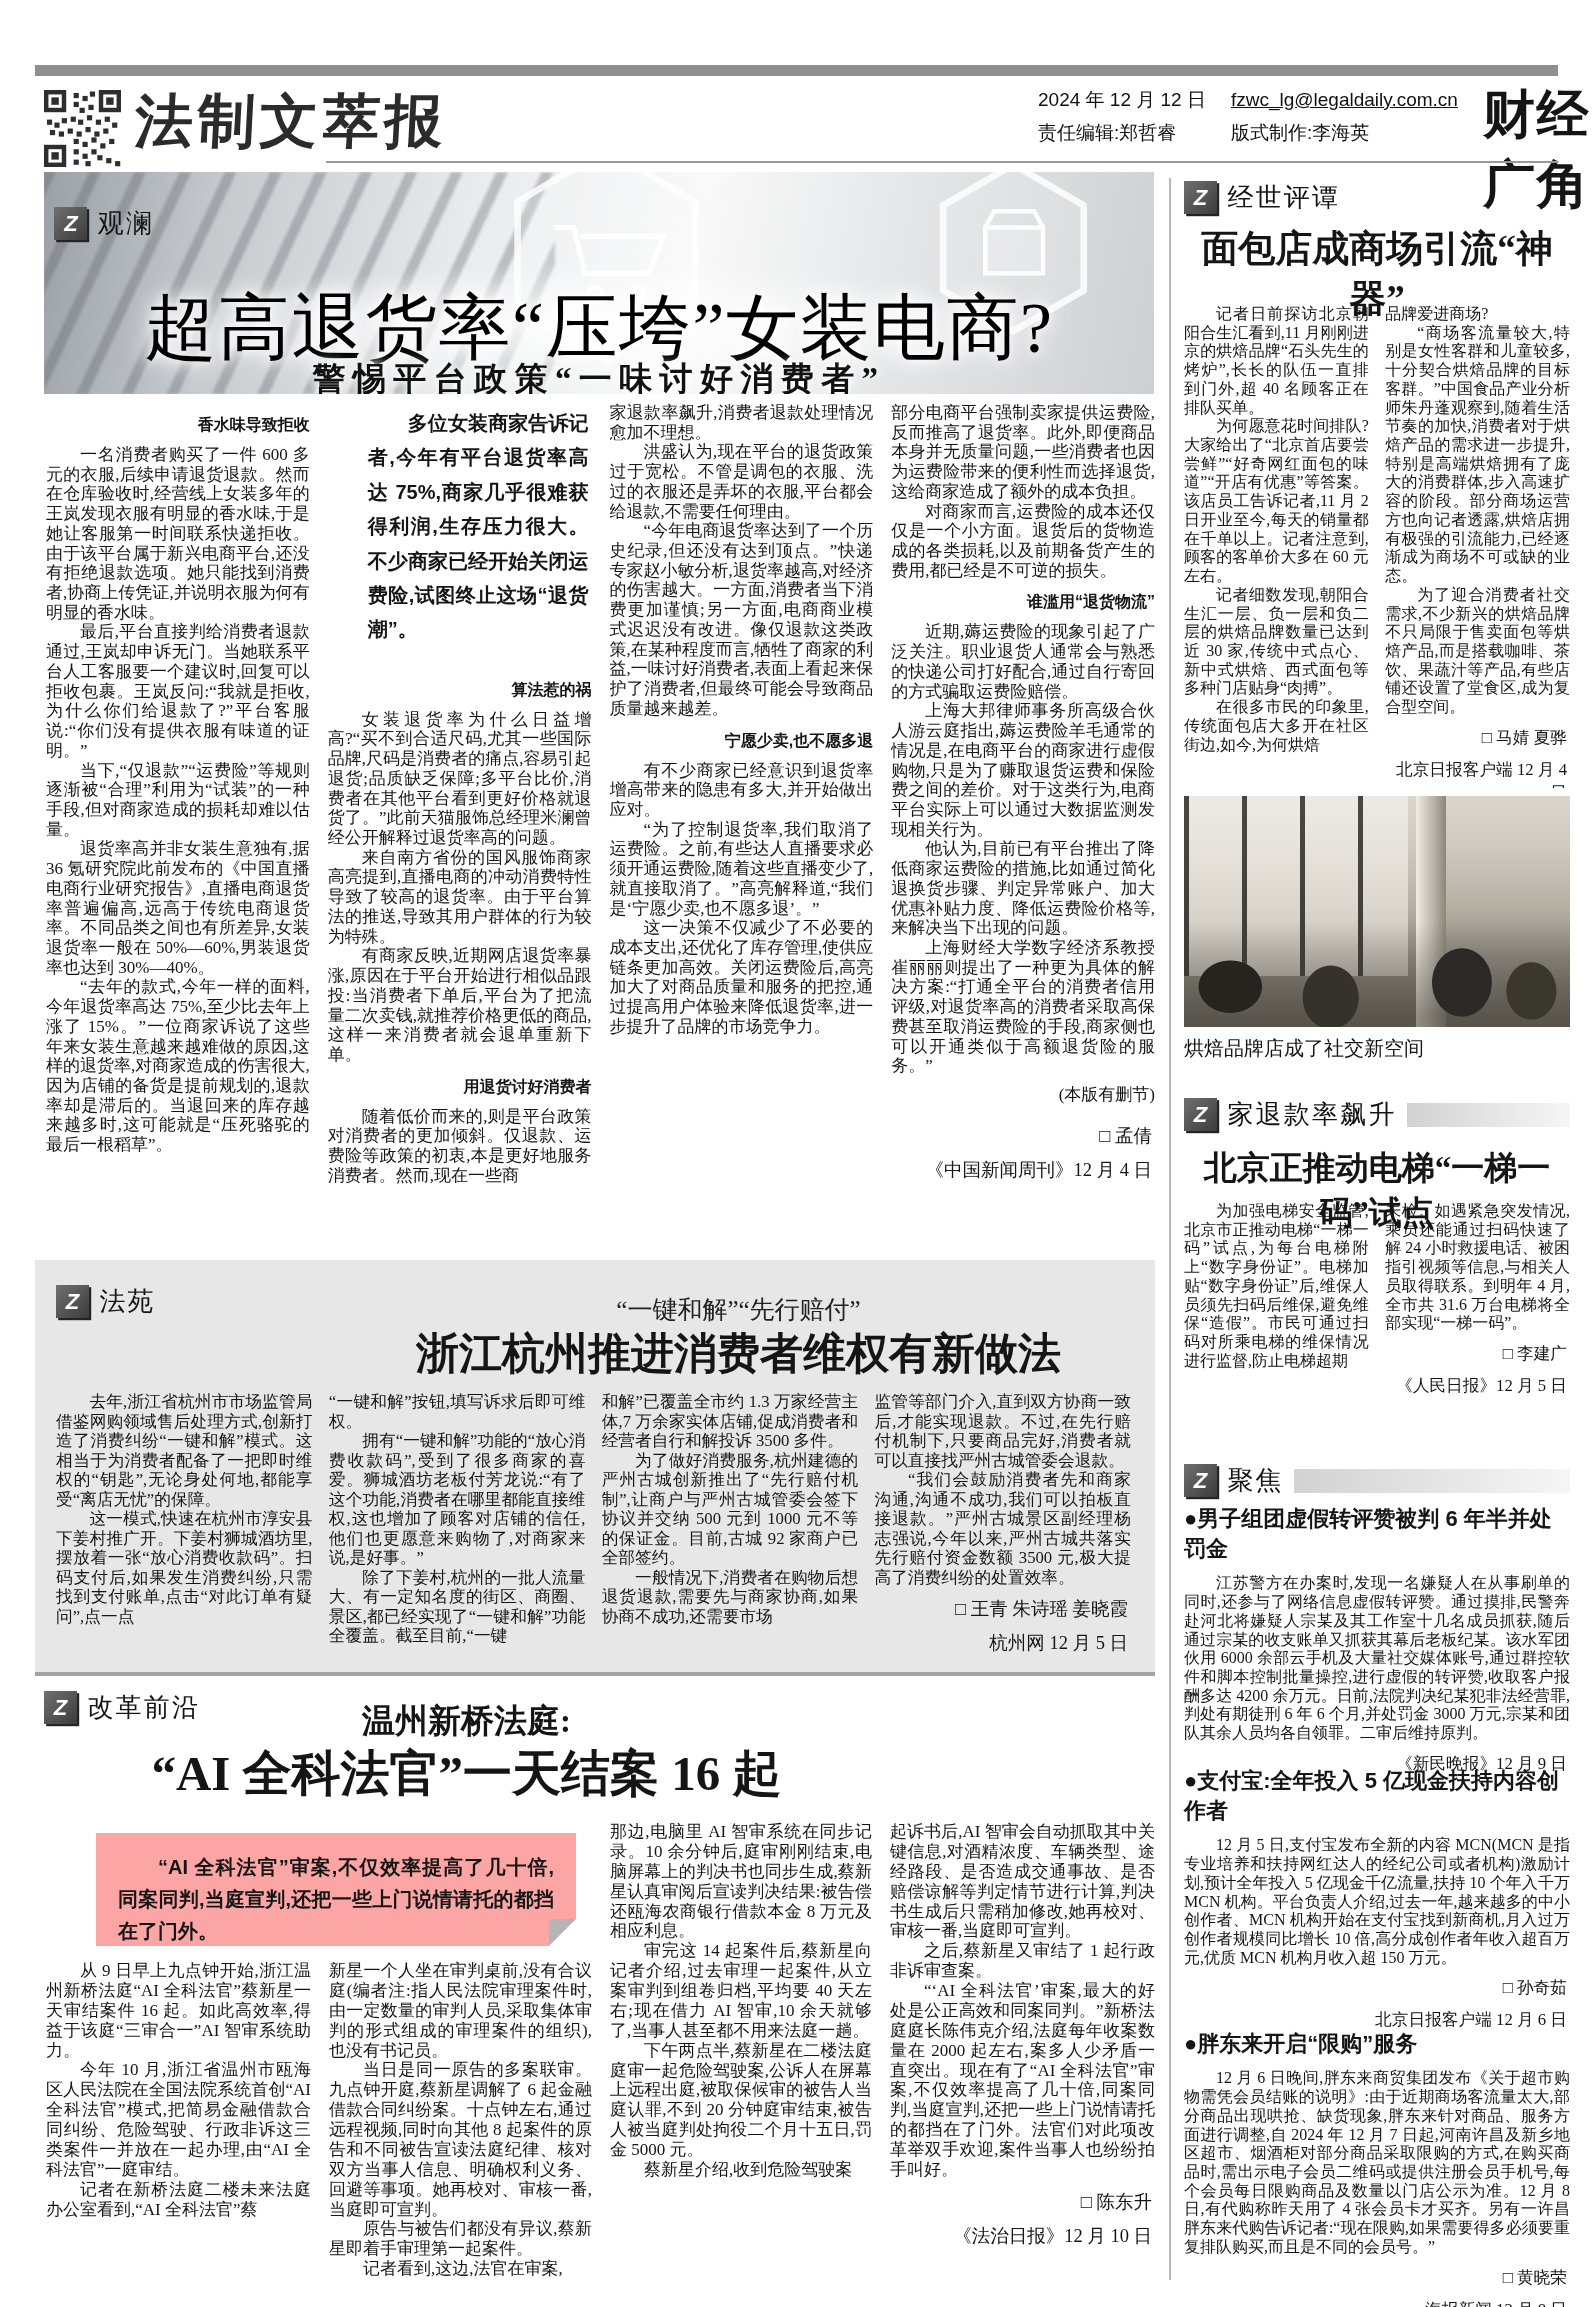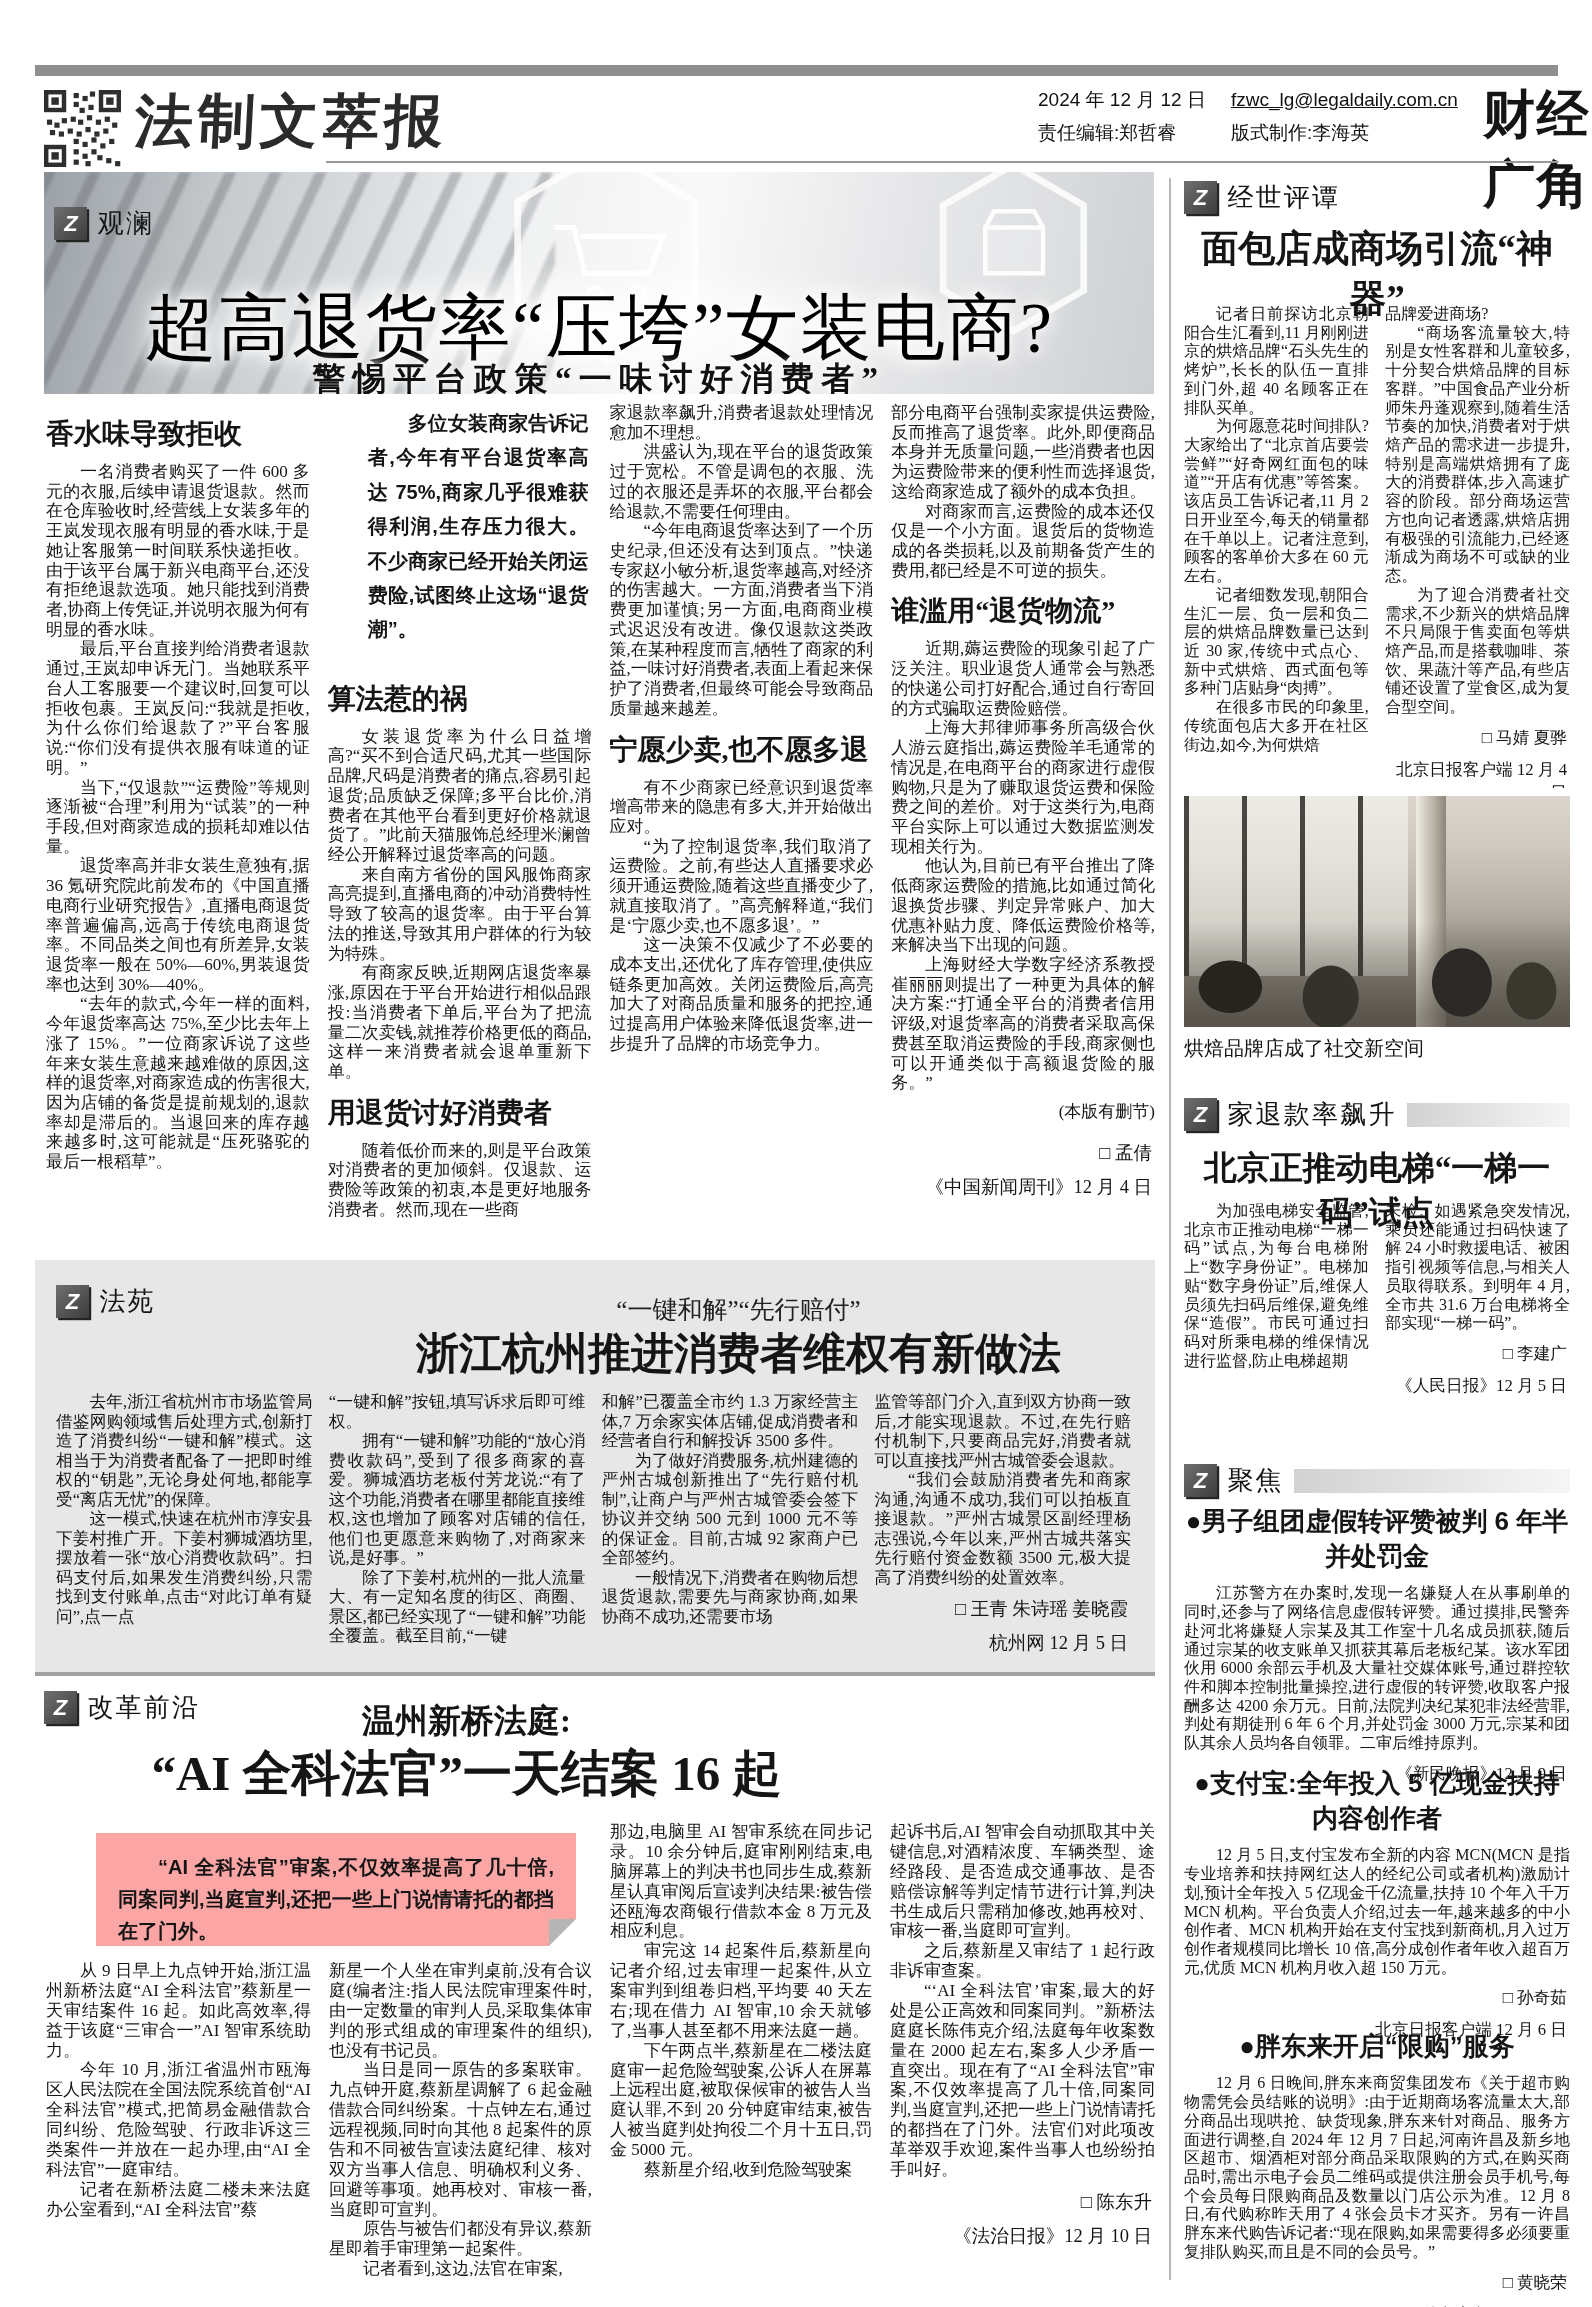--- a/index.html
+++ b/index.html
@@ -34,26 +34,26 @@
     background:radial-gradient(ellipse at center,rgba(255,255,255,.95) 0%,rgba(255,255,255,0) 70%);}
   #observe-badge{position:absolute;left:10.4px;top:34px;}
   #main-headline{position:absolute;left:0;right:0;top:108px;text-align:center;font-size:72px;font-weight:normal;
     letter-spacing:1.5px;color:#000;text-shadow:0 0 9px #fff,0 0 19px #fff,0 0 30px #fff;}
   #main-subtitle{position:absolute;left:0;right:0;top:185px;text-align:center;font-size:33px;font-weight:bold;
     letter-spacing:7.4px;color:#111;text-shadow:0 0 7.4px #fff,0 0 16.3px #fff;}
 
   
   .para{font-size:17px;line-height:1.16;text-align:justify;text-indent:2em;margin:0;}
   .para.cont{text-indent:0;}
-  .subhead{font-family:Liberation Serif, serif;font-weight:bold;font-size:28px;text-align:left;margin:12px 0 9px;}
+  .subhead{font-family:Liberation Sans, sans-serif;font-weight:bold;font-size:16px;text-align:right;margin:12px 0 9px;}
   .intro{font-family:"Liberation Sans",sans-serif;font-weight:bold;font-size:20px;line-height:1.72;
          padding:3px 3px 0 40px;margin:0 0 33px;text-align:justify;text-indent:2em;}
   .credit{font-size:18.5px;text-align:right;margin:9px 3px 0 0;text-indent:0;}
   .note{font-size:17px;text-align:right;margin-top:7.4px;text-indent:0;}
-  .item-title{font-family:"Liberation Sans",sans-serif;font-weight:bold;font-size:26px;margin:0 0 10.4px;text-align:center;}
+  .item-title{font-family:"Liberation Sans",sans-serif;font-weight:bold;font-size:22px;margin:0 0 10.4px;}
 
   #main-cols{left:46px;top:403px;width:1109px;height:833px;display:flex;gap:18px;overflow:hidden;}
   .col{flex:1;overflow:hidden;}
 
   
   #fayuan{left:35px;top:1260px;width:1120px;height:412px;background:#e7e7e7;border-bottom:4.4px solid #a2a2a2;}
   #fayuan-badge{position:absolute;left:21px;top:24px;}
   #fayuan-kicker{position:absolute;left:311px;top:33px;width:785px;text-align:center;font-size:25px;color:#222;}
   #fayuan-headline{position:absolute;left:311px;top:65px;width:785px;text-align:center;font-size:43px;font-weight:bold;}
   #fayuan-cols{position:absolute;left:21px;top:132px;width:1075px;height:275px;display:flex;gap:16.3px;overflow:hidden;}

